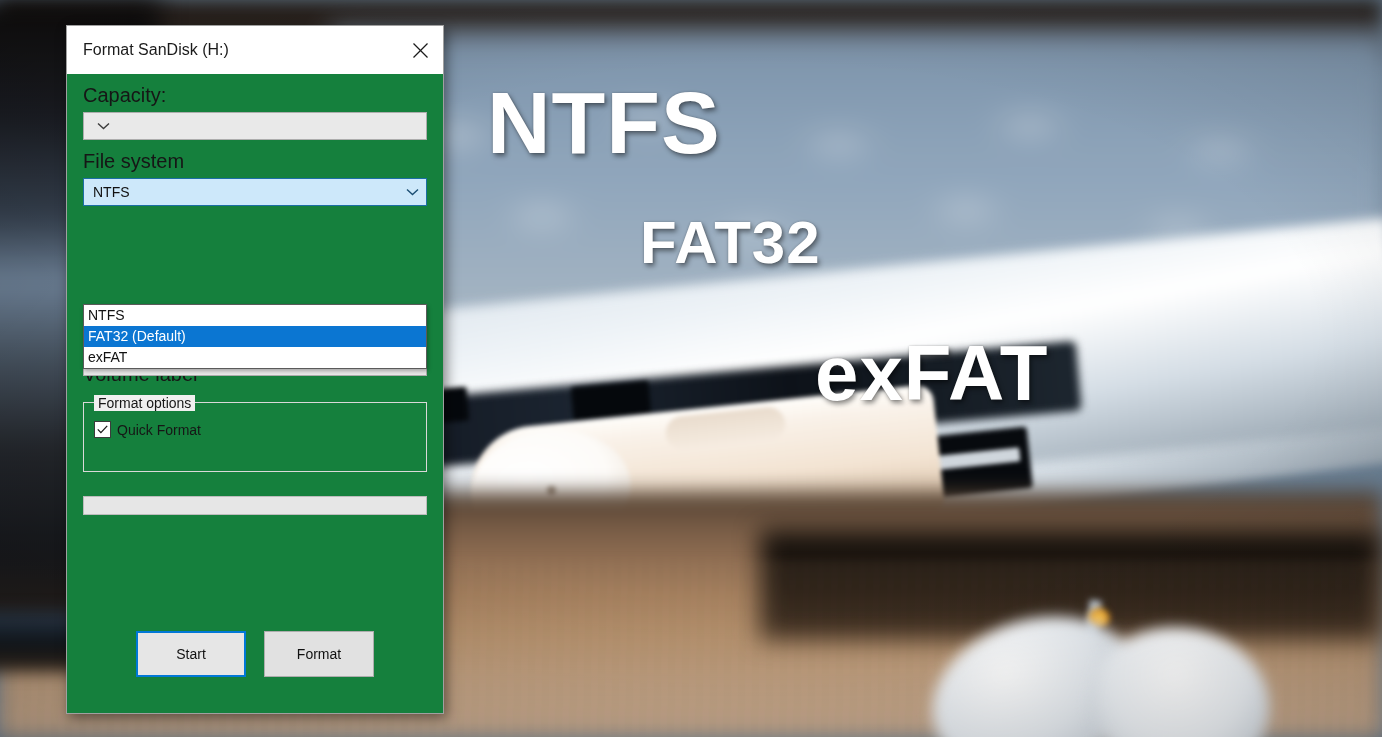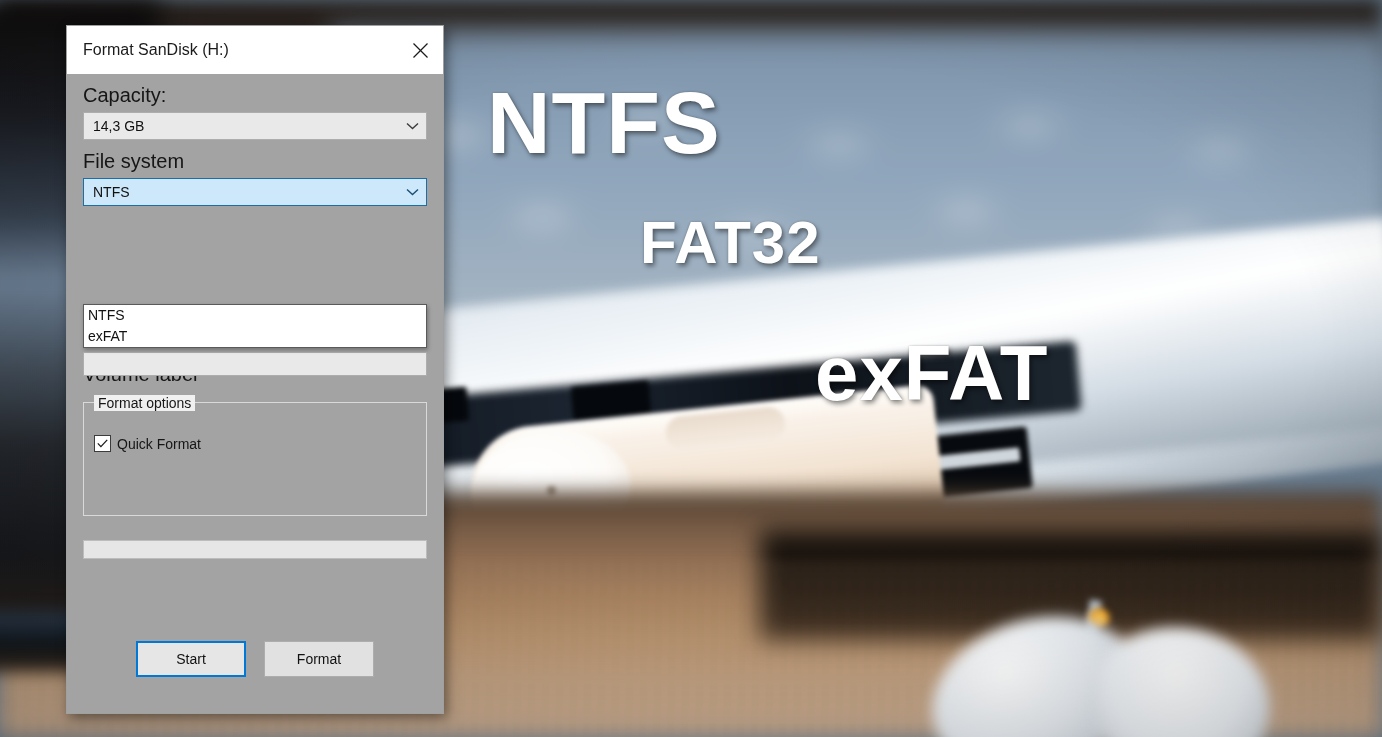--- a/index.html
+++ b/index.html
@@ -208,21 +208,21 @@
   }
   #word-ntfs   { left: 487px; top: 72px;  font-size: 88px; }
   #word-fat32  { left: 640px; top: 208px; font-size: 60px; }
   #word-exfat  { left: 815px; top: 328px; font-size: 78px; }
 
   
   #format-dialog {
     position: absolute;
     left: 66px; top: 25px;
     width: 378px; height: 689px;
-    background: #a3a3a3;
+    background: #15803d;
     border: 1px solid #a0a0a0;
     box-shadow: 3px 4px 12px rgba(0,0,0,.45);
     font-family: "Liberation Sans", sans-serif;
     box-sizing: border-box;
   }
 
   .dlg-titlebar {
     height: 48px;
     background: #ffffff;
     display: flex;
@@ -338,33 +338,33 @@
     color: #111;
     box-sizing: border-box;
   }
 
   .groupbox {
     border: 1px solid #d9d9d9;
     margin-top: 16px;
     padding: 8px 10px 10px 10px;
     position: relative;
     box-sizing: border-box;
-    height: 114px;
+    height: 70px;
   }
   .groupbox-title {
     position: absolute;
     top: -8px; left: 10px;
     background: #f0f0f0;
     padding: 0 4px;
     font-size: 14px;
     color: #161616;
   }
   .checkrow {
     display: flex; align-items: center; gap: 6px;
-    margin-top: 24px;
+    margin-top: 10px;
     font-size: 14px;
     color: #161616;
   }
   .checkbox-glyph {
     width: 15px; height: 15px;
     border: 1px solid #3c3c3c;
     background: #fff;
     display: flex; align-items: center; justify-content: center;
     flex: 0 0 auto;
   }
@@ -379,21 +379,21 @@
 
   .dlg-footer {
     position: absolute;
     left: 0; right: 0; bottom: 36px;
     display: flex;
     justify-content: center;
     gap: 18px;
   }
   .footer-btn {
     width: 110px;
-    height: 36px;
+    height: 46px;
     display: flex; align-items: center; justify-content: center;
     background: #e1e1e1;
     border: 1px solid #adadad;
     font-size: 14px;
     color: #111;
     box-sizing: border-box;
   }
   .footer-btn.default {
     border: 2px solid #0078d7;
     background: #e6e6e6;
@@ -447,21 +447,20 @@
           <line x1="15.5" y1="1.5" x2="1.5" y2="15.5" stroke="#1b1b1b" stroke-width="1.3"></line>
         </svg>
       </div>
     </div>
 
     <div class="dlg-body">
 
       <div class="field-label">Capacity:</div>
 
       <div class="combo">
-        <span class="combo-value">14,3 GB</span>
         <span class="chev">
           <svg width="13" height="8" viewBox="0 0 13 8" aria-hidden="true">
             <polyline points="1,1.5 6.5,6.5 12,1.5" fill="none" stroke="#3c3c3c" stroke-width="1.4"></polyline>
           </svg>
         </span>
       </div>
 
       <div class="field-label">File system</div>
 
       <div class="combo open">
@@ -472,20 +471,21 @@
           </svg>
         </span>
       </div>
 
       
       <div class="combo-hidden"></div>
 
       
       <div class="dropdown-list">
         <div class="dropdown-item">NTFS</div>
+        <div class="dropdown-item selected">FAT32 (Default)</div>
         <div class="dropdown-item">exFAT</div>
       </div>
 
       <div style="height:92px;"></div>
 
       <button class="btn" id="restore-defaults-button">Restore device defaults</button>
 
       <div class="field-label" style="margin-top:26px;">Volume label</div>
 
 

